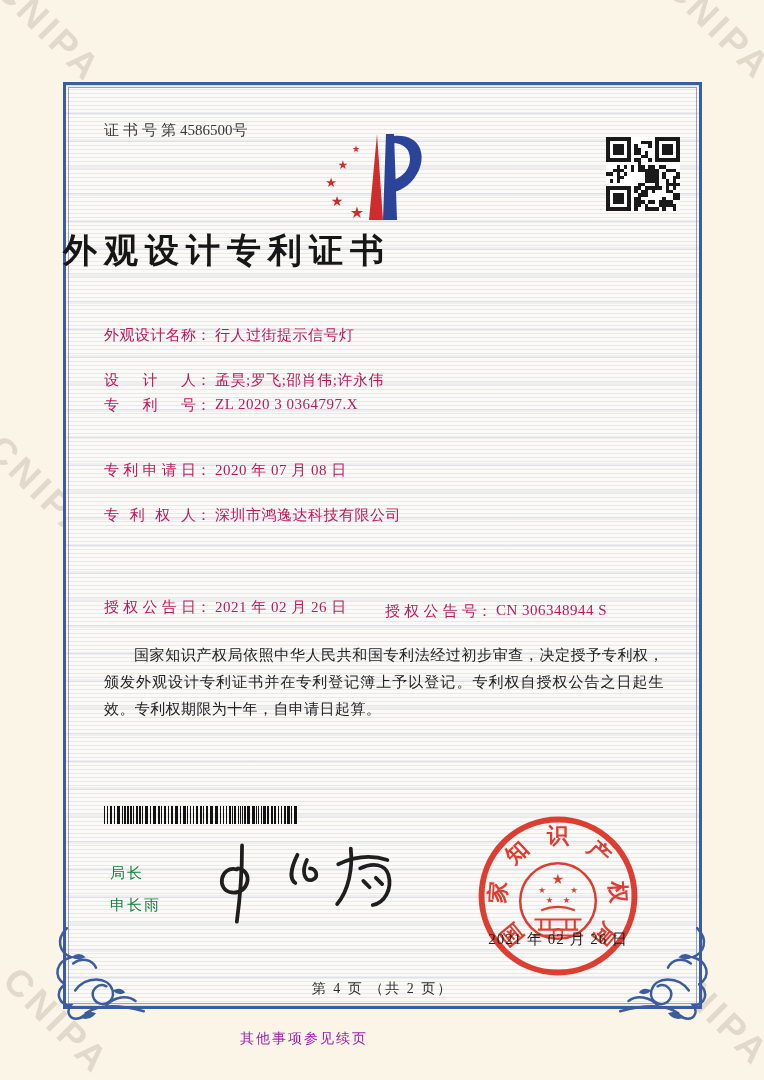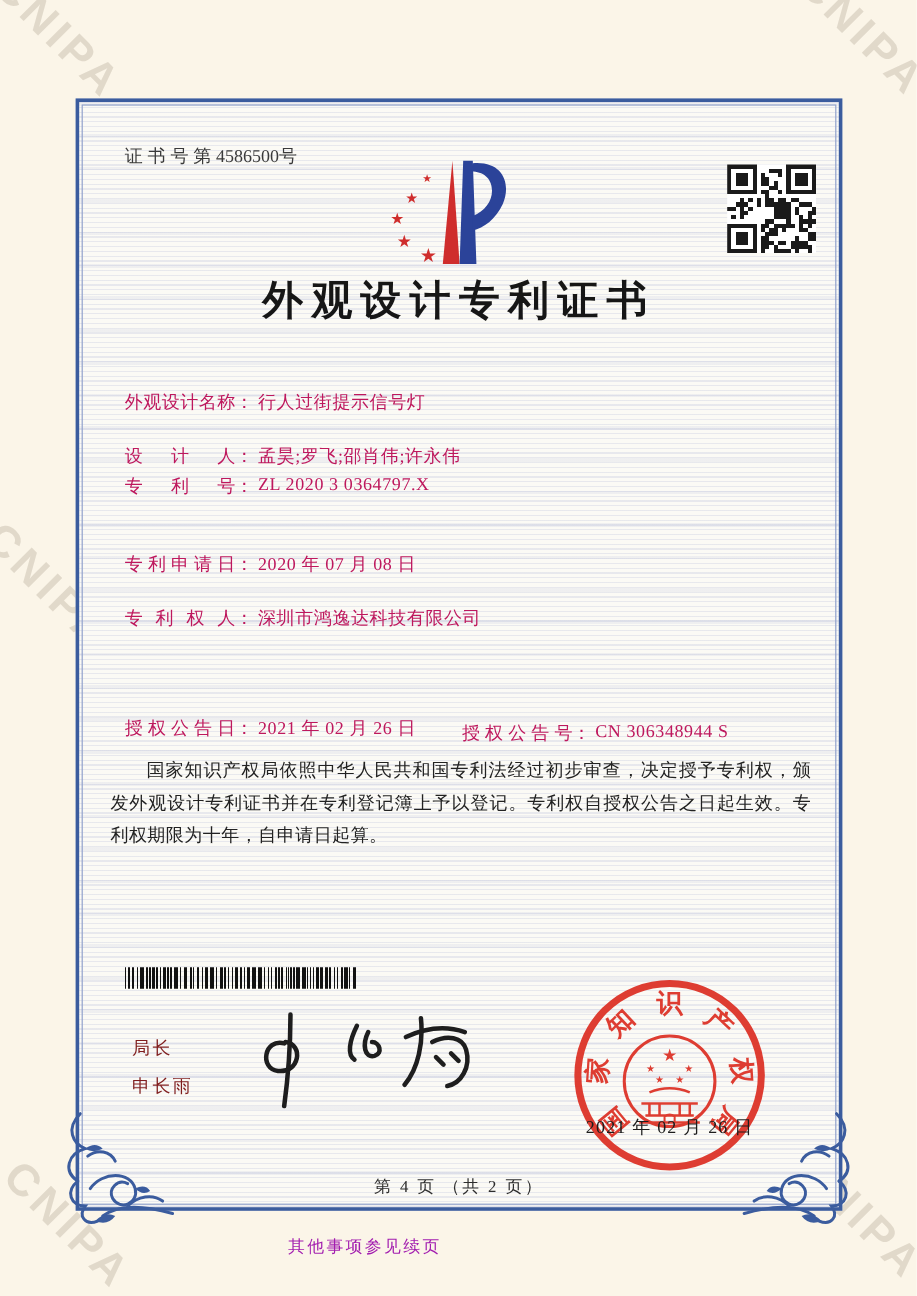--- a/index.html
+++ b/index.html
@@ -17,36 +17,36 @@
     background-color:#fbfaf5;
     background-image:
       repeating-linear-gradient(0deg, rgba(130,140,195,0.16) 0 1px, rgba(0,0,0,0) 1px 4px),
       repeating-linear-gradient(0deg, rgba(130,140,195,0.10) 0 3px, rgba(0,0,0,0) 3px 27px);}
   #panel::after{content:"";position:absolute;inset:2px;border:1px solid #92a2cc;pointer-events:none;}
 
   .abs{position:absolute;}
   .cert-line{left:104px;top:121px;font-size:15px;color:#3a3a3a;}
   .cert-line .sp{letter-spacing:4px;}
 
-  #title{left:63px;top:228px;width:639px;text-align:center;font-size:34px;font-weight:bold;
+  #title{left:63px;top:228px;width:639px;font-size:34px;font-weight:bold;
          letter-spacing:7px;color:#161616;}
 
   .row{left:104px;font-size:15px;color:#be185d;}
   .lbl{display:inline-block;width:92px;text-align:justify;text-align-last:justify;vertical-align:top;}
   .colon{display:inline-block;vertical-align:top;margin-right:4px;}
   .val{display:inline-block;vertical-align:top;letter-spacing:0.5px;}
   .val-wrap{width:455px;line-height:25px;}
   .grp2{position:absolute;left:281px;top:4px;}
 
   #paras{left:92px;top:630px;width:584px;font-size:15px;color:#222;}
-  #paras p{margin:0;text-indent:2em;line-height:27px;text-align:justify;letter-spacing:0.4px;}
+  #paras p{margin:12px;text-indent:2em;line-height:27px;text-align:justify;letter-spacing:0.4px;}
 
   #barcode{left:104px;top:806px;width:196px;height:18px;}
 
-  .director{left:110px;font-size:15px;color:#7f1d1d;letter-spacing:2px;}
+  .director{left:110px;font-size:15px;color:#15803d;letter-spacing:2px;}
   #signature{left:205px;top:836px;}
 
   #seal{left:474px;top:812px;width:168px;height:168px;opacity:0.94;}
   #seal-date{left:468px;top:930px;width:180px;text-align:center;font-size:15px;color:#1c1c1c;
              letter-spacing:1px;z-index:5;}
 
   #page-footer{left:63px;top:980px;width:639px;text-align:center;font-size:14px;
                color:#2d2d2d;letter-spacing:2px;}
   #continuation{left:0;top:1030px;width:608px;text-align:center;font-size:14px;
                 color:#a21caf;letter-spacing:2px;}

